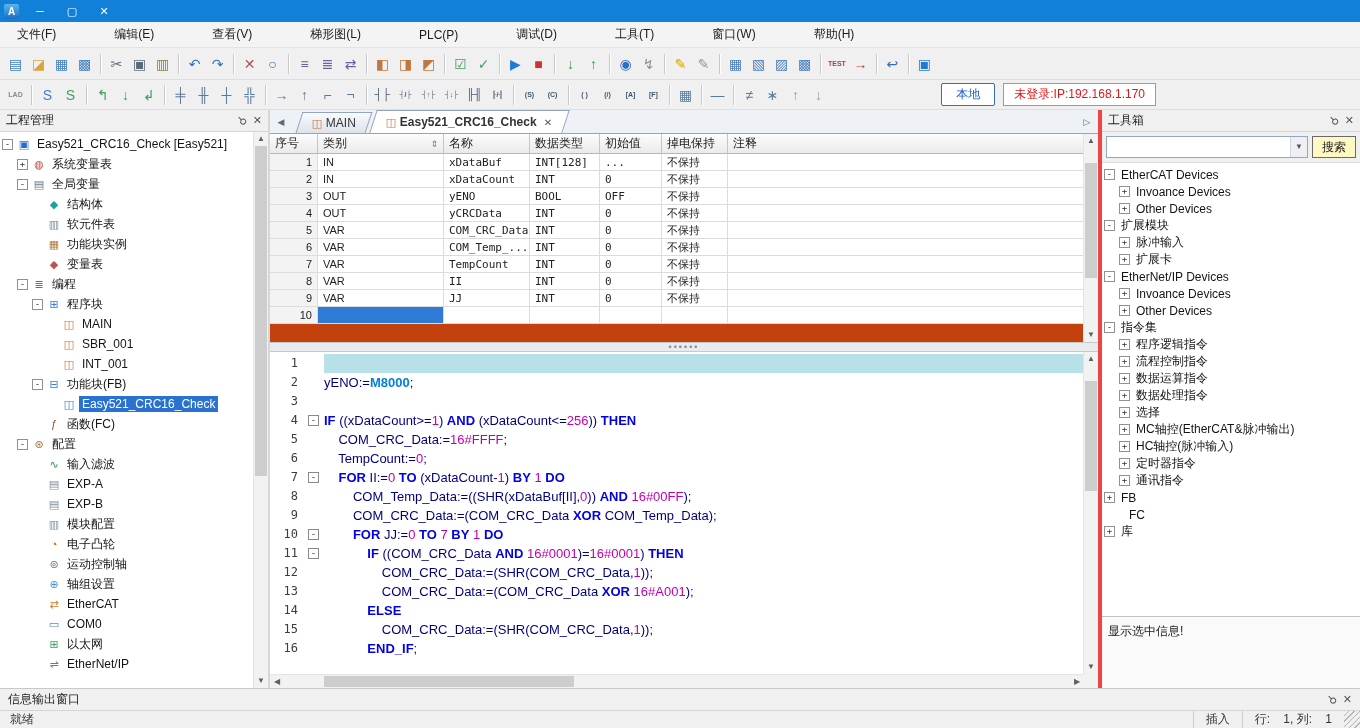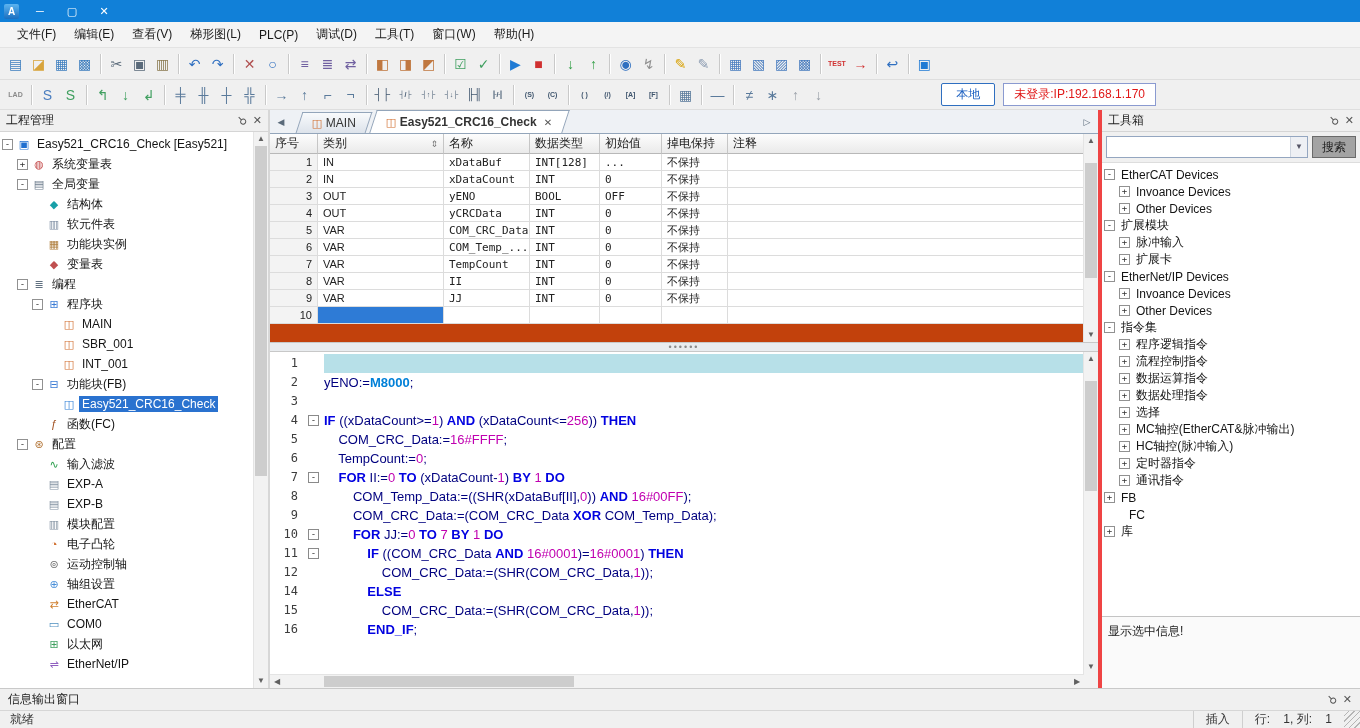--- a/index.html
+++ b/index.html
@@ -7,21 +7,21 @@
 body{background:#f0f0f0;font-size:12px;color:#222;position:relative;}
 
 
 .titlebar{height:22px;background:#1180d8;color:#fff;display:flex;align-items:center;padding-left:4px;}
 .logo{width:15px;height:15px;background:linear-gradient(#5db4f0,#1a6fc0);color:#fff;font-size:10px;font-weight:bold;
 display:inline-flex;align-items:center;justify-content:center;border-radius:2px;margin-right:5px;}
 .wtitle{font-size:12px;white-space:nowrap;overflow:hidden;flex:1;}
 .wbtn{width:32px;height:22px;display:inline-flex;align-items:center;justify-content:center;font-size:11px;color:#fff;}
 
 
-.menubar{height:26px;display:flex;align-items:center;background:#f4f4f4;border-bottom:1px solid #e3e3e3;padding-left:8px;}
+.menubar{height:26px;display:flex;align-items:center;background:#f4f4f4;border-bottom:1px solid #e3e3e3;padding-left:8px;gap:40px;}
 .menu-item{padding:3px 9px;font-size:12px;color:#1a1a1a;}
 
 
 .toolbar{height:32px;display:flex;align-items:center;background:#f0f0f0;border-bottom:1px solid #dedede;padding:0 4px;}
 .toolbar.tb2{height:30px;}
 .tbicons{display:flex;align-items:center;}
 .tbtn{min-width:23px;height:23px;display:inline-flex;align-items:center;justify-content:center;padding:0 2px;border:1px solid transparent;}
 .tglyph{font-size:14px;line-height:1;}
 .tglyph.mid{font-size:11px;}
 .tglyph.small{font-size:7px;font-weight:bold;}
@@ -106,21 +106,21 @@
 .tk-n{color:#c000b0;}
 .tk-d{color:#0080d8;font-weight:bold;}
 .tk-t{color:#00007f;}
 .codewrap .sb-v{bottom:14px;}
 
 
 .searchrow{display:flex;gap:4px;padding:4px;background:#f0f0f0;border-bottom:1px solid #ddd;flex:none;}
 .combo{flex:1;display:flex;height:22px;border:1px solid #94a6c0;background:#fff;min-width:0;}
 .combo input{flex:1;border:0;outline:0;font-size:12px;padding:0 4px;min-width:0;}
 .comboarr{width:17px;border-left:1px solid #cfd6e0;background:#eef0f4;text-align:center;font-size:8px;line-height:20px;color:#556;flex:none;}
-.searchbtn{width:44px;height:22px;border:1px solid #6a6a6a;background:#a3a3a3;font-size:12px;display:flex;align-items:center;justify-content:center;flex:none;}
+.searchbtn{width:44px;height:22px;border:1px solid #6a6a6a;background:#fef9c3;font-size:12px;display:flex;align-items:center;justify-content:center;flex:none;}
 .xtreewrap{flex:1;background:#fff;overflow:hidden;padding-top:3px;}
 .infobox{height:72px;border-top:1px solid #c4c4c4;background:#fafafa;padding:6px;font-size:12px;flex:none;}
 
 
 .outhead{height:22px;background:#f0f0f0;border-top:1px solid #c9c9c9;display:flex;align-items:center;padding:0 8px;font-size:12px;}
 .statusbar{height:18px;background:#f0f0f0;border-top:1px solid #d6d6d6;display:flex;align-items:center;font-size:12px;padding-left:10px;color:#333;}
 .statusright{margin-left:auto;display:flex;height:100%;align-items:center;}
 .scell{border-left:1px solid #cfcfcf;padding:0 12px;height:100%;display:flex;align-items:center;white-space:pre;}
 .grip{width:16px;height:100%;background:repeating-linear-gradient(135deg,transparent 0 3px,#b5b5b5 3px 4px);}
 </style>
@@ -754,20 +754,25 @@
               <span class="foldbox">-</span>
             </span>
             <span class="ct"><span class="tk-t">            </span><span class="tk-k">IF</span><span class="tk-t"> ((COM_CRC_Data </span><span class="tk-k">AND</span><span class="tk-t"> </span><span class="tk-n">16#0001</span><span class="tk-t">)=</span><span class="tk-n">16#0001</span><span class="tk-t">) </span><span class="tk-k">THEN</span></span>
           </div>
           <div class="cline">
             <span class="ln">12</span>
             <span class="foldcol"></span>
             <span class="ct"><span class="tk-t">                COM_CRC_Data:=(SHR(COM_CRC_Data,</span><span class="tk-n">1</span><span class="tk-t">));</span></span>
           </div>
           <div class="cline">
+            <span class="ln">13</span>
+            <span class="foldcol"></span>
+            <span class="ct"><span class="tk-t">                COM_CRC_Data:=(COM_CRC_Data </span><span class="tk-k">XOR</span><span class="tk-t"> </span><span class="tk-n">16#A001</span><span class="tk-t">);</span></span>
+          </div>
+          <div class="cline">
             <span class="ln">14</span>
             <span class="foldcol"></span>
             <span class="ct"><span class="tk-t">            </span><span class="tk-k">ELSE</span></span>
           </div>
           <div class="cline">
             <span class="ln">15</span>
             <span class="foldcol"></span>
             <span class="ct"><span class="tk-t">                COM_CRC_Data:=(SHR(COM_CRC_Data,</span><span class="tk-n">1</span><span class="tk-t">));</span></span>
           </div>
           <div class="cline">

